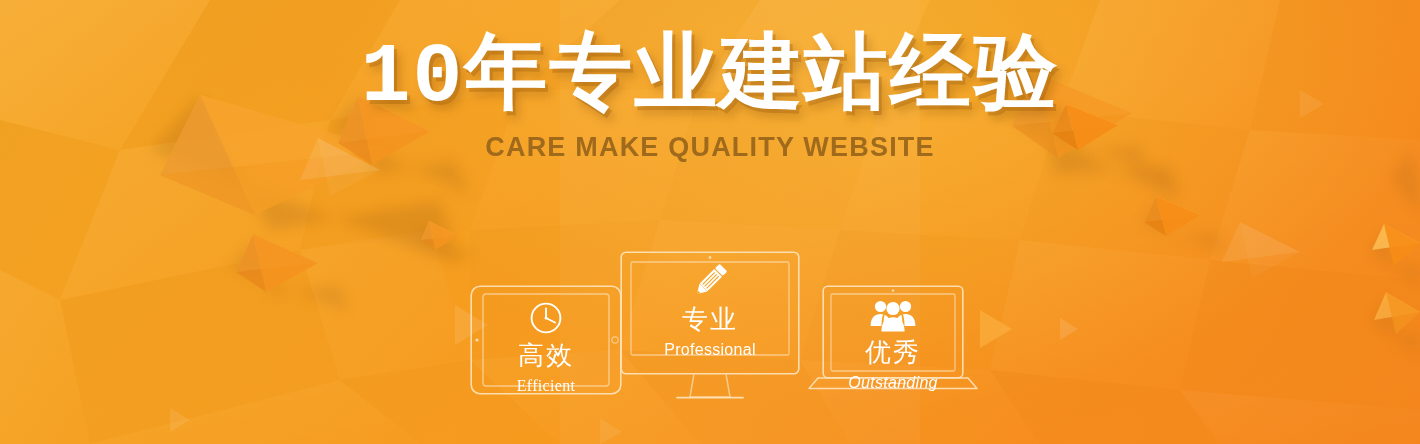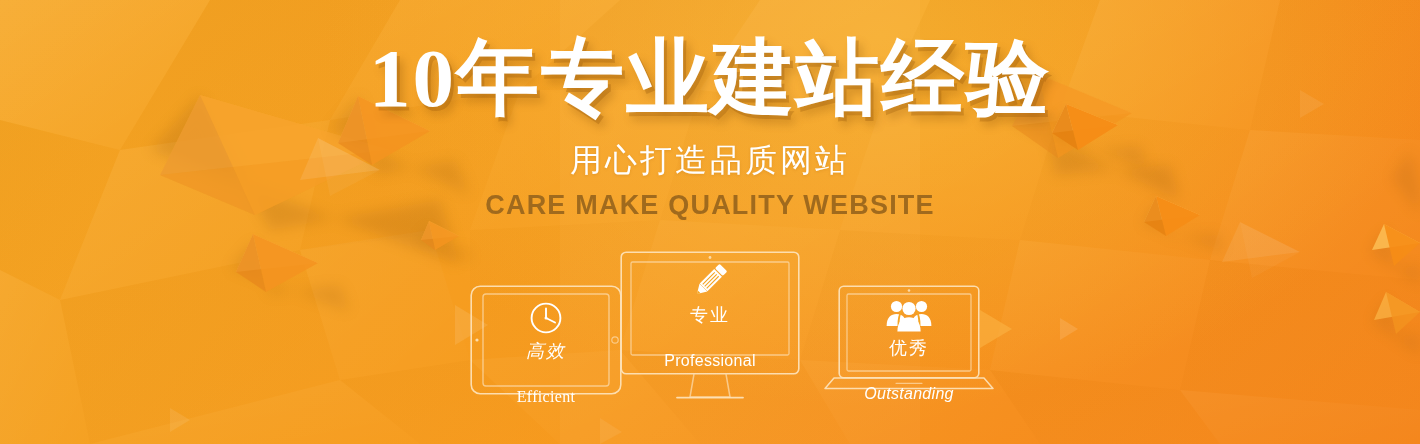--- a/index.html
+++ b/index.html
@@ -34,21 +34,21 @@
     margin-top:37px;
     font-size:83px;
     line-height:1.0;
     font-weight:bold;
     color:#ffffff;
     letter-spacing:2px;
     white-space:nowrap;
     text-shadow:
       3px 4px 0 rgba(150,85,10,0.30),
       6px 8px 10px rgba(120,65,5,0.28);
-    font-family:Liberation Serif, serif;
+    font-family:Liberation Mono, monospace;
   }
 
   .subtitle-cn {
     margin-top:23px;
     font-size:32px;
     line-height:1.1;
     color:#ffffff;
     letter-spacing:3px;
     white-space:nowrap;
     font-weight:400;
@@ -76,22 +76,22 @@
   .stroke { stroke:#fde3bb; fill:none; opacity:0.92; }
   .stroke-soft { stroke:#fcdcae; fill:none; opacity:0.72; }
 
   .dev-label {
     position:absolute;
     width:100%;
     text-align:center;
     color:#ffffff;
     pointer-events:none;
   }
-  .dev-cn { font-size:18px; letter-spacing:2px; line-height:1; font-weight:400; }
-  .dev-en { font-size:16px; letter-spacing:0.3px; line-height:1; margin-top:22px; font-weight:400; }
+  .dev-cn { font-size:26px; letter-spacing:2px; line-height:1; font-weight:400; }
+  .dev-en { font-size:16px; letter-spacing:0.3px; line-height:1; margin-top:11px; font-weight:400; }
 
   .icon-wrap { position:absolute; width:100%; display:flex; justify-content:center; }
 </style>
 </head>
 <body>
 
 <div id="banner">
 
   <svg id="poly" viewBox="0 0 1420 444" preserveAspectRatio="none">
     <defs>
@@ -231,21 +231,20 @@
       <polygon points="170,408 170,432 190,420" fill="#ffffff" opacity="0.09"></polygon>
       <polygon points="600,418 600,444 622,432" fill="#ffffff" opacity="0.07"></polygon>
       <polygon points="1300,90 1300,118 1324,104" fill="#ffffff" opacity="0.08"></polygon>
     </g>
 
     <rect x="560" y="0" width="360" height="444" fill="#ffffff" opacity="0.035"></rect>
   </svg>
 
   <div class="stage">
     <div class="headline">10年专业建站经验</div>
-    <div class="subtitle-cn">用心打造品质网站</div>
     <div class="subtitle-en">CARE MAKE QUALITY WEBSITE</div>
   </div>
 
   <div class="devices">
 
     <div class="device" style="left:470px; top:36px; width:152px; height:110px;">
       <svg width="152" height="110" viewBox="0 0 152 110">
         <rect x="1.2" y="1.2" width="149.6" height="107.6" rx="9" ry="9" class="stroke" stroke-width="1.6"></rect>
         <rect x="13" y="9" width="126" height="92" rx="3" ry="3" class="stroke-soft" stroke-width="1.4"></rect>
         <circle cx="7" cy="55" r="1.6" fill="#fde3bb" opacity="0.9"></circle>
@@ -254,21 +253,21 @@
 
       <div class="icon-wrap" style="top:16px;">
         <svg width="34" height="34" viewBox="0 0 34 34">
           <circle cx="17" cy="17" r="14.4" fill="none" stroke="#ffffff" stroke-width="1.9"></circle>
           <line x1="17" y1="17" x2="17" y2="7.5" stroke="#ffffff" stroke-width="1.9" stroke-linecap="round"></line>
           <line x1="17" y1="17" x2="26" y2="21.5" stroke="#ffffff" stroke-width="1.9" stroke-linecap="round"></line>
           <circle cx="17" cy="17" r="1.5" fill="#ffffff"></circle>
         </svg>
       </div>
 
-      <div class="dev-label dev-cn" style="top:57px;font-style:italic;">高效</div>
+      <div class="dev-label dev-cn" style="top:57px;">高效</div>
       <div class="dev-label dev-en" style="top:82px;font-family:Liberation Serif, serif;">Efficient</div>
     </div>
 
     <div class="device" style="left:620px; top:2px; width:180px; height:160px;">
       <svg width="180" height="160" viewBox="0 0 180 160">
         <rect x="1.2" y="1.2" width="177.6" height="121.6" rx="5" ry="5" class="stroke" stroke-width="1.6"></rect>
         <rect x="11" y="11" width="158" height="93" rx="1.5" ry="1.5" class="stroke-soft" stroke-width="1.3"></rect>
         <circle cx="90" cy="6.5" r="1.4" fill="#fde3bb" opacity="0.85"></circle>
 
         <path d="M74,123 L70,146 L110,146 L106,123" class="stroke-soft" stroke-width="1.5" stroke-linejoin="round"></path>
@@ -291,21 +290,21 @@
             <polygon points="16.5,31.3 27.5,31.3 22,40.5" fill="#ffffff"></polygon>
             <polygon points="20.1,37.3 23.9,37.3 22,40.5" fill="#f6a523"></polygon>
           </g>
         </svg>
       </div>
 
       <div class="dev-label dev-cn" style="top:55px;">专业</div>
       <div class="dev-label dev-en" style="top:80px;">Professional</div>
     </div>
 
-    <div class="device" style="left:824px; top:36px; width:170px; height:118px;">
+    <div class="device" style="left:800px; top:36px; width:170px; height:118px;padding-left:8px;">
       <svg width="170" height="118" viewBox="0 0 170 118">
 
         <rect x="15.2" y="1.2" width="139.6" height="91.6" rx="4.5" ry="4.5" class="stroke" stroke-width="1.6"></rect>
         <rect x="23" y="9" width="124" height="77" rx="1.5" ry="1.5" class="stroke-soft" stroke-width="1.3"></rect>
         <circle cx="85" cy="5.5" r="1.3" fill="#fde3bb" opacity="0.85"></circle>
 
         <path d="M10,93 L160,93 L169,103.5 L1,103.5 Z" class="stroke" stroke-width="1.5" stroke-linejoin="round"></path>
         <line x1="72" y1="98.3" x2="98" y2="98.3" class="stroke-soft" stroke-width="1.2" stroke-linecap="round"></line>
       </svg>
 

